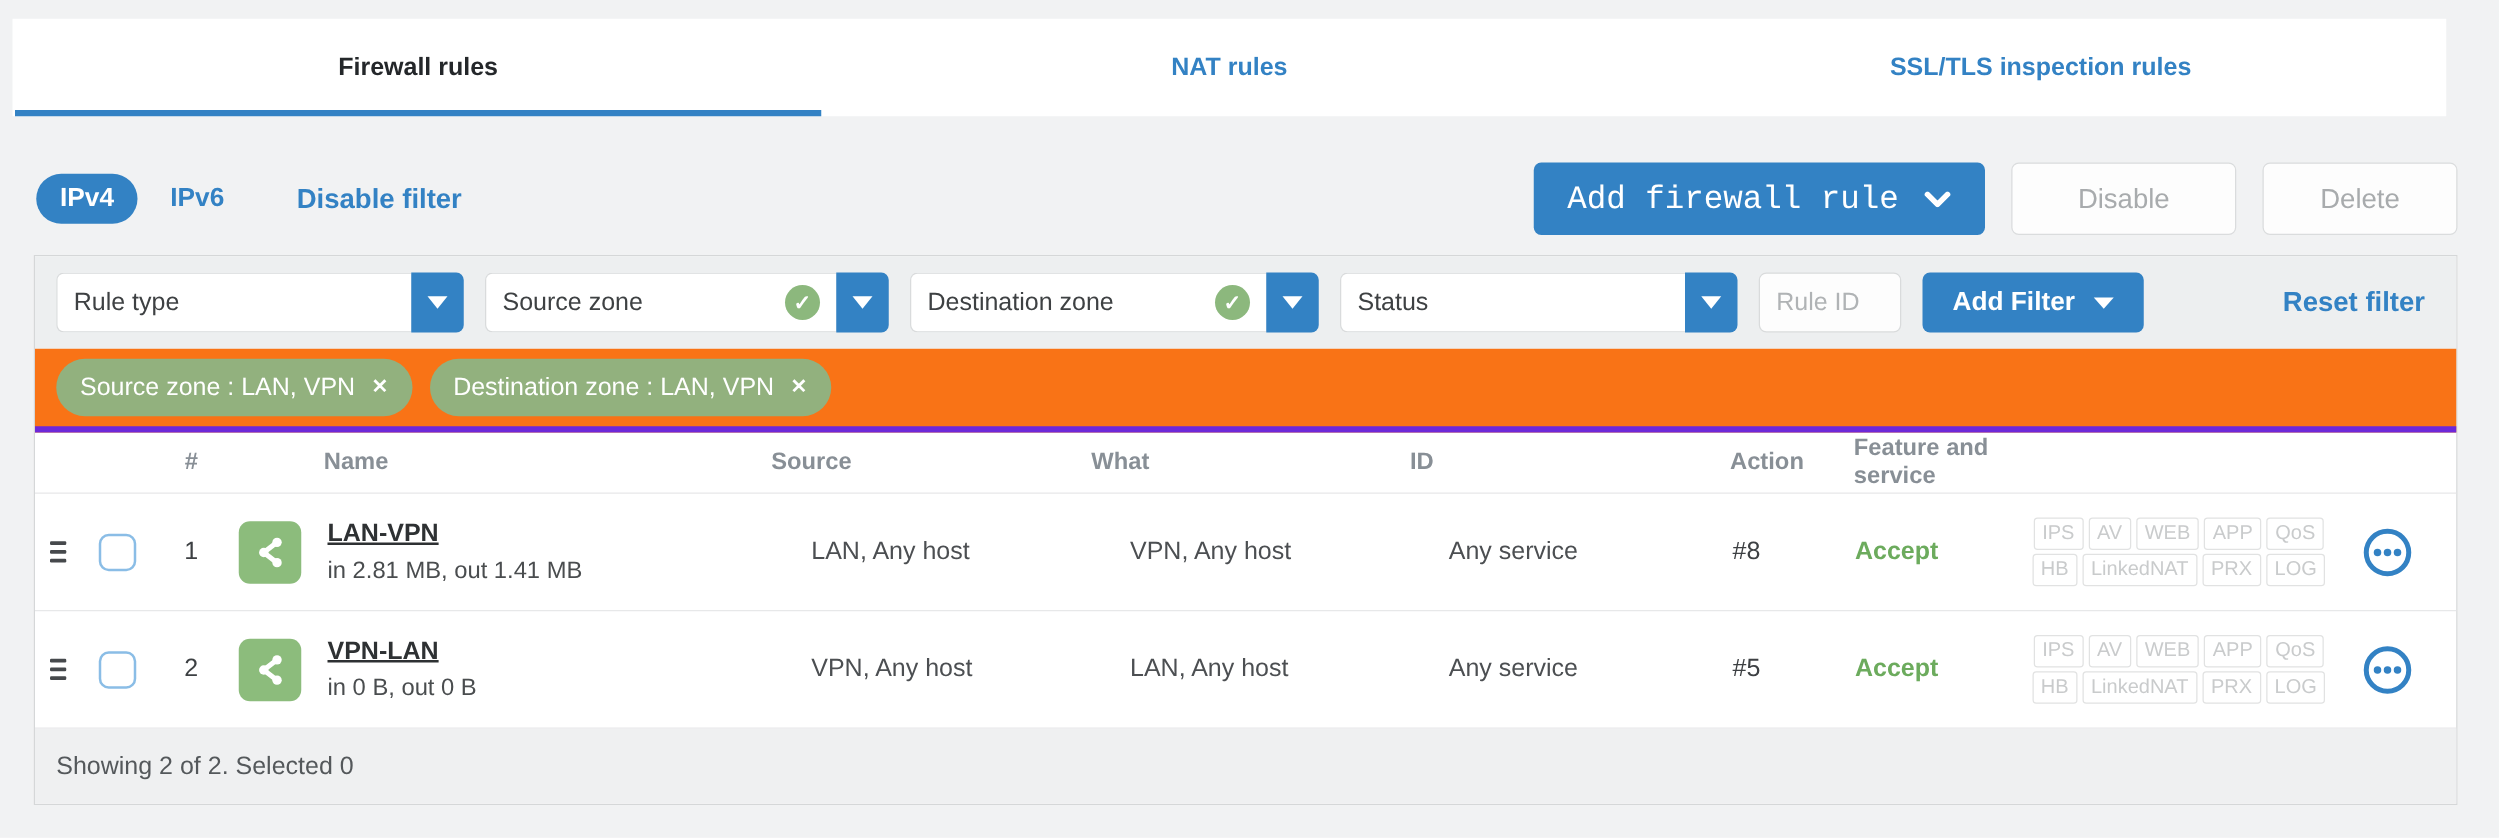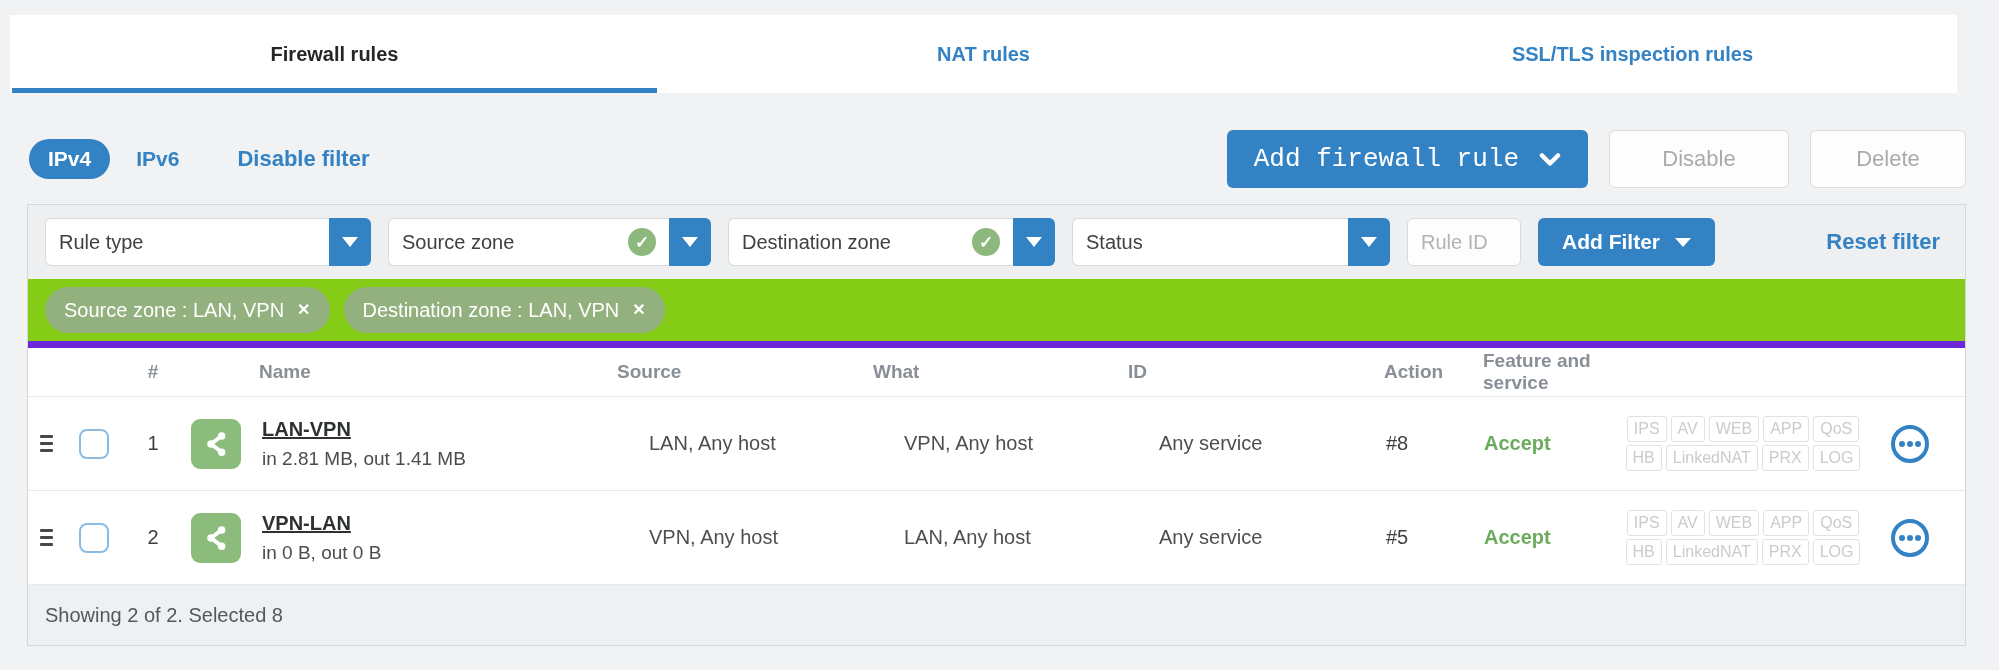--- a/index.html
+++ b/index.html
@@ -48,21 +48,21 @@
   .tri-down { width:0; height:0; border-left:8px solid transparent; border-right:8px solid transparent; border-top:10px solid #fff; }
   .rule-id { width:114px; height:48px; border:1px solid #d9dbdc; border-radius:6px; padding:0 13px;
              font-family:inherit; font-size:20px; color:#3e4143; background:#fdfdfd; }
   .rule-id::placeholder { color:#b0b3b5; }
   .add-filter { height:48px; background:var(--accent-blue,#3382c4); border:none; border-radius:6px;
                 color:#fff; font-family:inherit; font-size:21px; font-weight:700; padding:0 24px;
                 display:flex; align-items:center; gap:15px; cursor:pointer; }
   .add-filter .tri-down { border-left-width:8px; border-right-width:8px; border-top-width:9px; }
   .reset-filter { margin-left:auto; margin-right:8px; color:var(--accent-blue,#3382c4); font-size:22px; font-weight:700; cursor:pointer; }
   
-  .chips-row { background:#84cc16; padding:8px 17px; display:flex; gap:14px; border-bottom:7px solid #6d28d9; }
+  .chips-row { background:#f97316; padding:8px 17px; display:flex; gap:14px; border-bottom:5px solid #6d28d9; }
   .chip { background:var(--chip-green,#92b17e); color:#fff; height:46px; border-radius:999px;
           display:flex; align-items:center; padding:0 19px; font-size:20px; gap:13px; }
   .chip-x { font-size:16px; font-weight:700; cursor:pointer; line-height:1; }
   
   .grid { display:grid; grid-template-columns:37px 58px 60px 428px 256px 254px 258px 100px 134px 1fr; align-items:center; }
   .thead { height:49px; border-bottom:1px solid #e7e8e9; color:#888f96; font-size:19px; font-weight:700; }
   .th-num { text-align:center; }
   .th-name { padding-left:76px; }
   .pad-source { padding-left:6px; } .pad-dest { padding-left:5px; } .pad-what { padding-left:6px; }
   .pad-id { padding-left:7px; } .pad-action { padding-left:5px; } .pad-feature { padding-left:4px; }
@@ -283,17 +283,17 @@
           </span>
         <span class="ellipsis-btn">
             <i></i>
             <i></i>
             <i></i>
           </span>
       </div>
     </div>
 
     <div class="tfoot">
-      <span>Showing 2 of 2. Selected 8</span>
+      <span>Showing 2 of 2. Selected 0</span>
     </div>
   </div>
 
 </div>
 
 </body></html>

